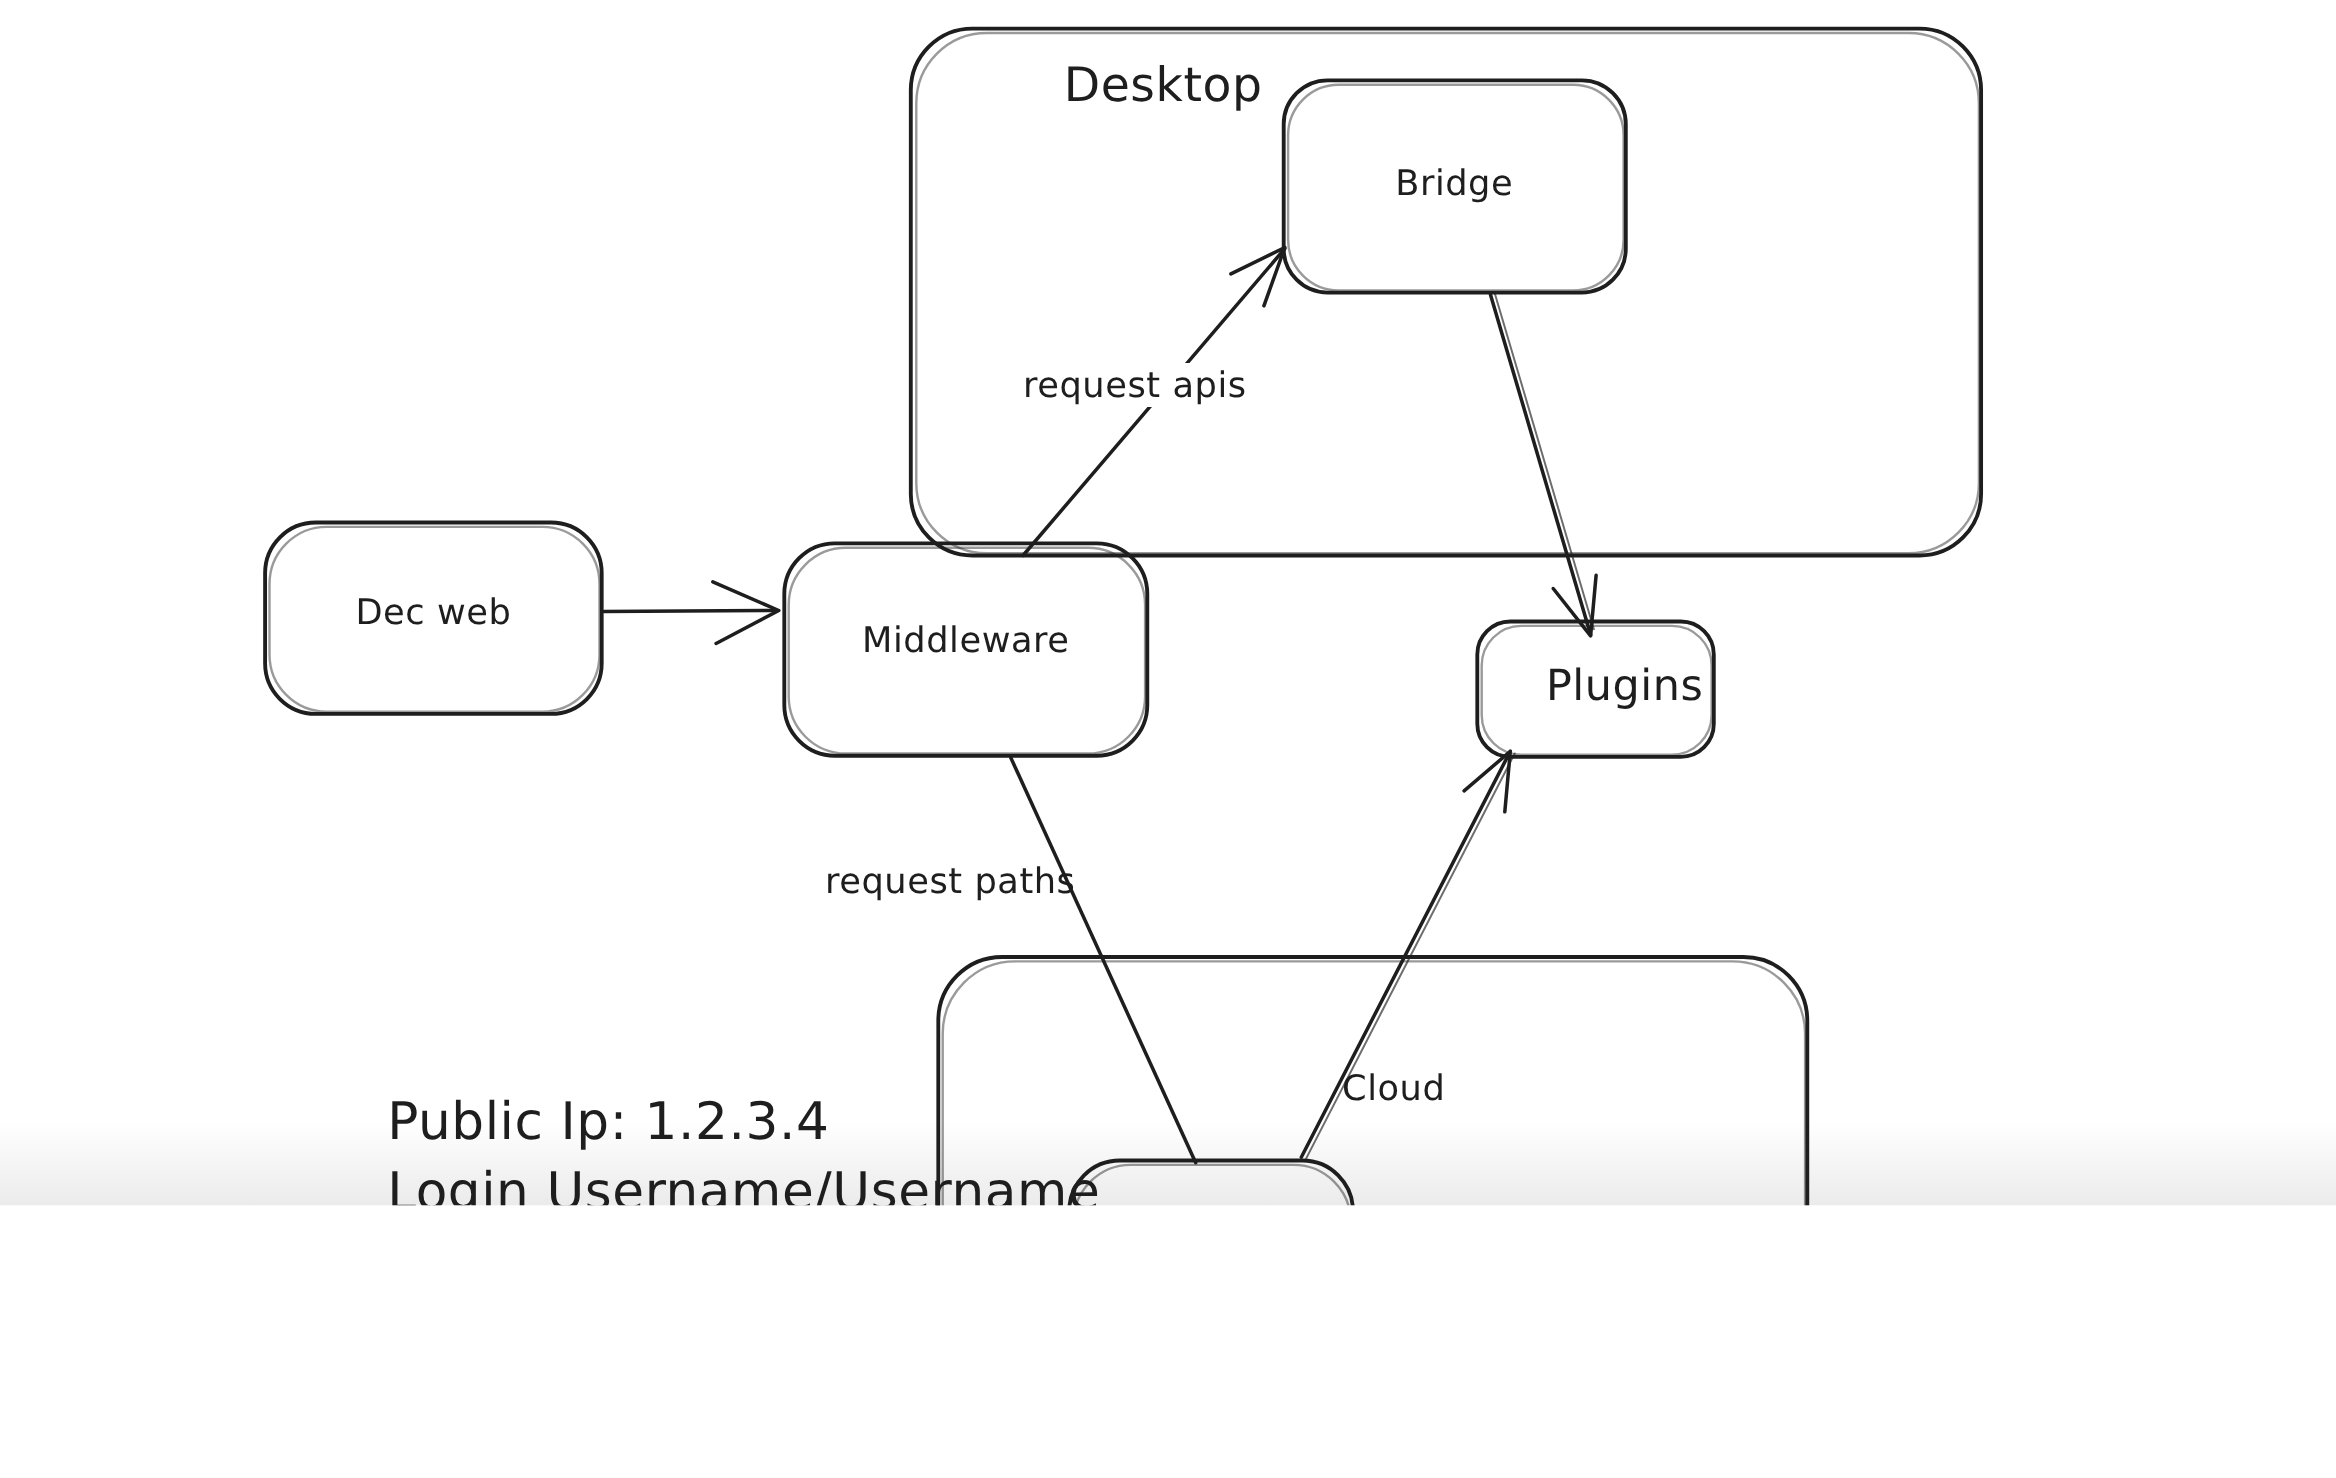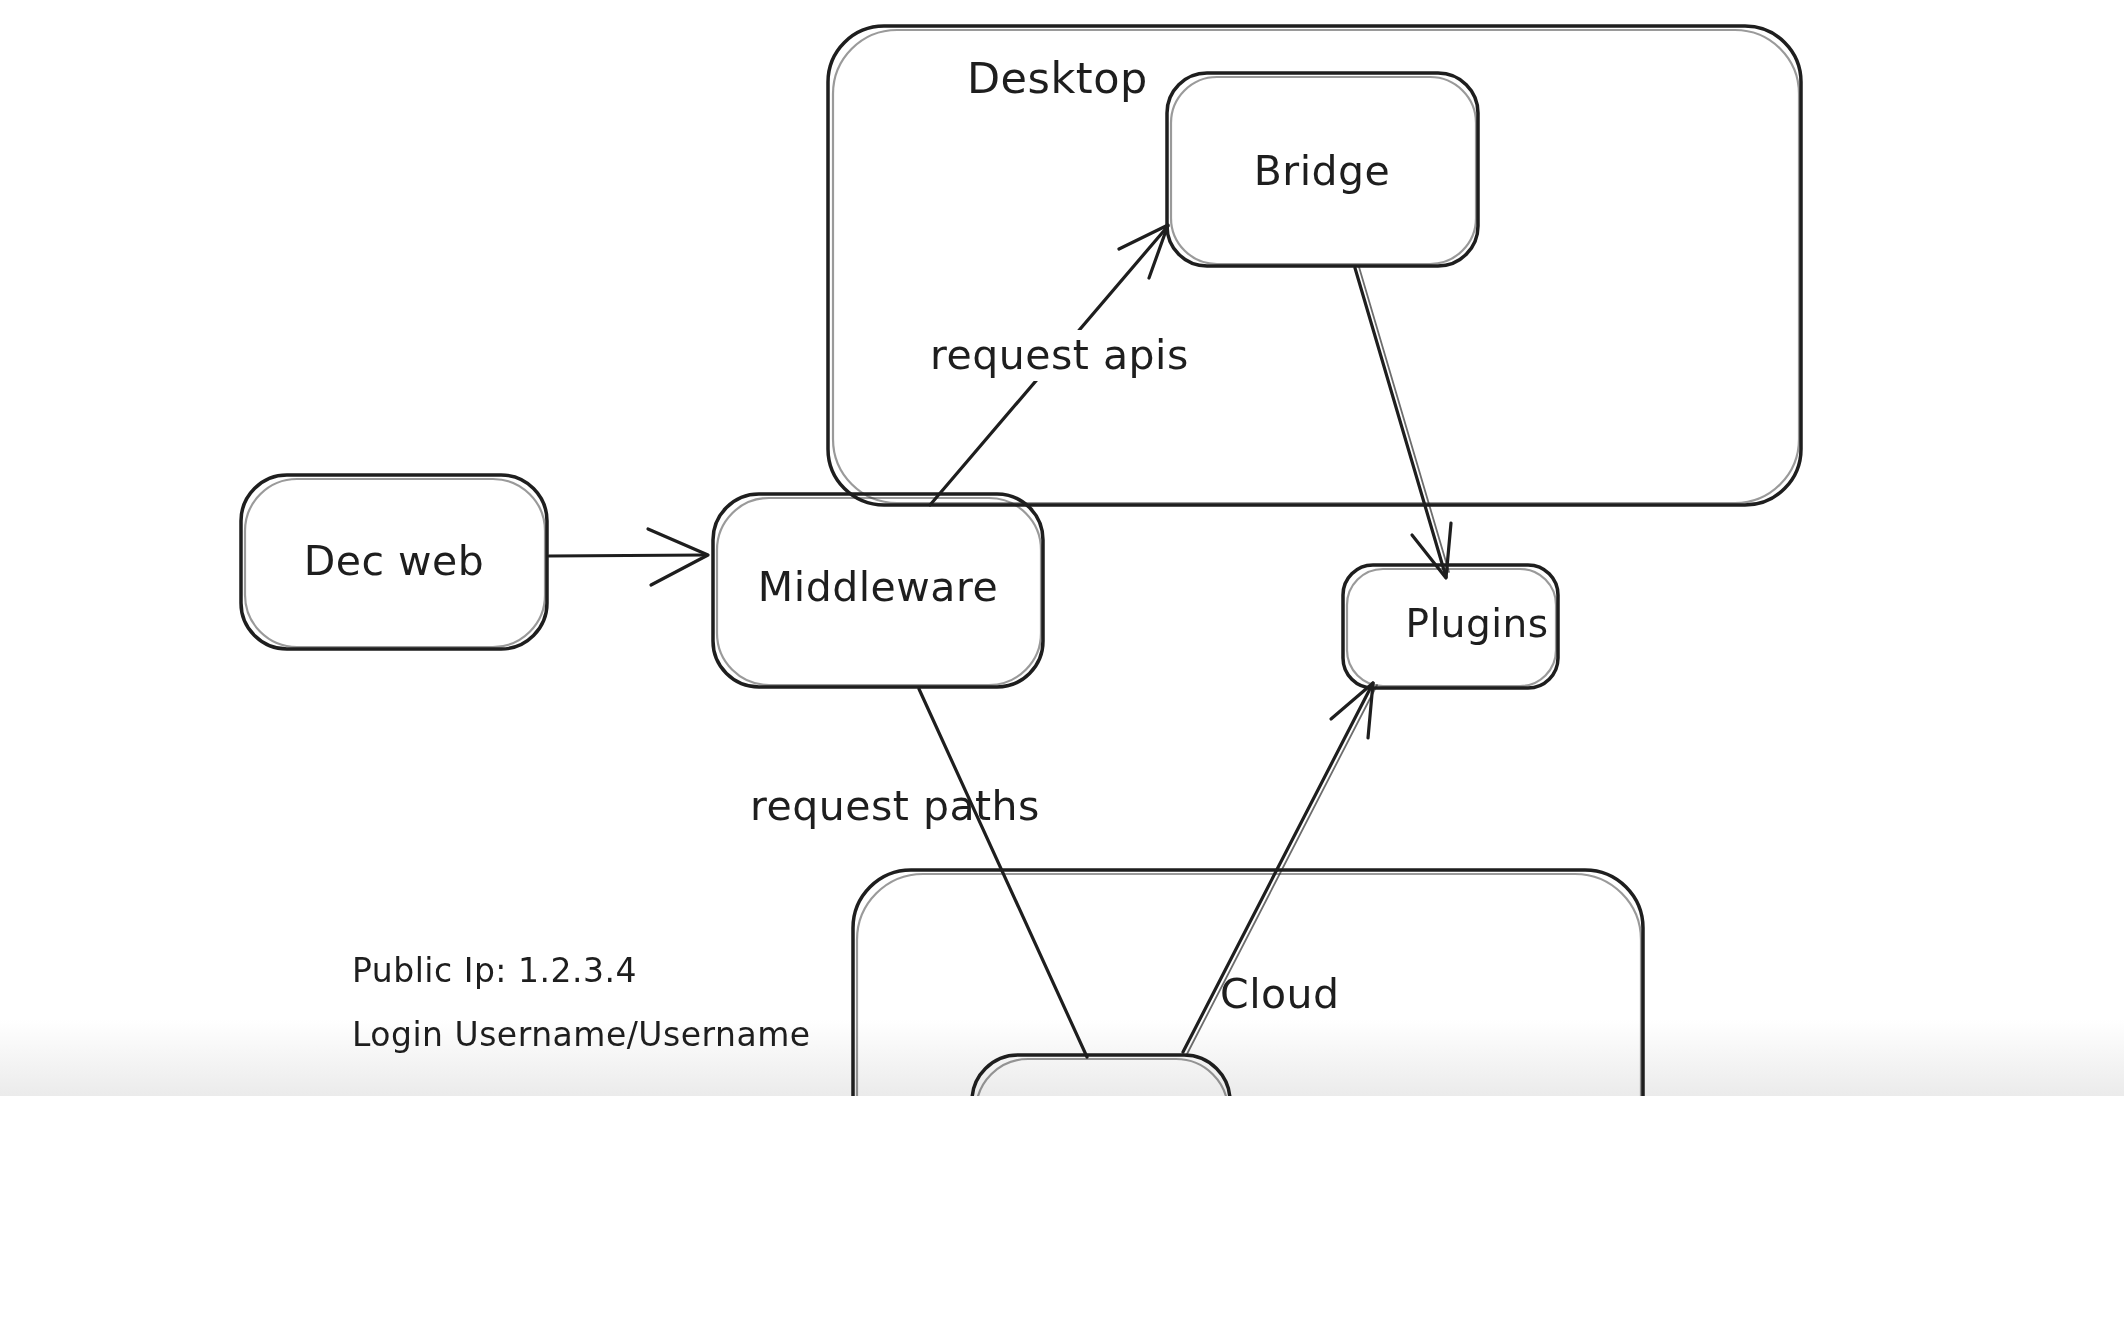--- a/index.html
+++ b/index.html
@@ -14,27 +14,27 @@
   }
   svg.layer { position: absolute; left: 0; top: 0; width: 2124px; height: 1344px; }
   .box   { fill: none; stroke: #1e1e1e; stroke-width: 3.5; }
   .ghost { fill: none; stroke: #1e1e1e; stroke-width: 2.2; opacity: 0.45; }
   .shaft { fill: none; stroke: #1e1e1e; stroke-width: 3.2; stroke-linecap: round; }
   .shaft2{ fill: none; stroke: #1e1e1e; stroke-width: 1.8; opacity: 0.65; stroke-linecap: round; }
   .head  { fill: none; stroke: #1e1e1e; stroke-width: 3.2; stroke-linecap: round; stroke-linejoin: round; }
   .lbl {
     position: absolute;
     white-space: nowrap;
-    font-size: 41px;
+    font-size: 32px;
     letter-spacing: 0.5px;
     line-height: 1.25;
   }
   .lbl.center { transform: translateX(-50%); }
   .lbl.whitebg { background: #ffffff; padding: 0 8px; }
-  .note { font-size: 33px; }
+  .note { font-size: 47px; margin-top: 41px; }
 </style>
 </head>
 <body>
 
 <div class="canvas">
 
   <svg class="layer" viewBox="0 0 2124 1344">
 
     <g>
       <rect class="box" x="828" y="26" width="973" height="479" rx="56"></rect>

